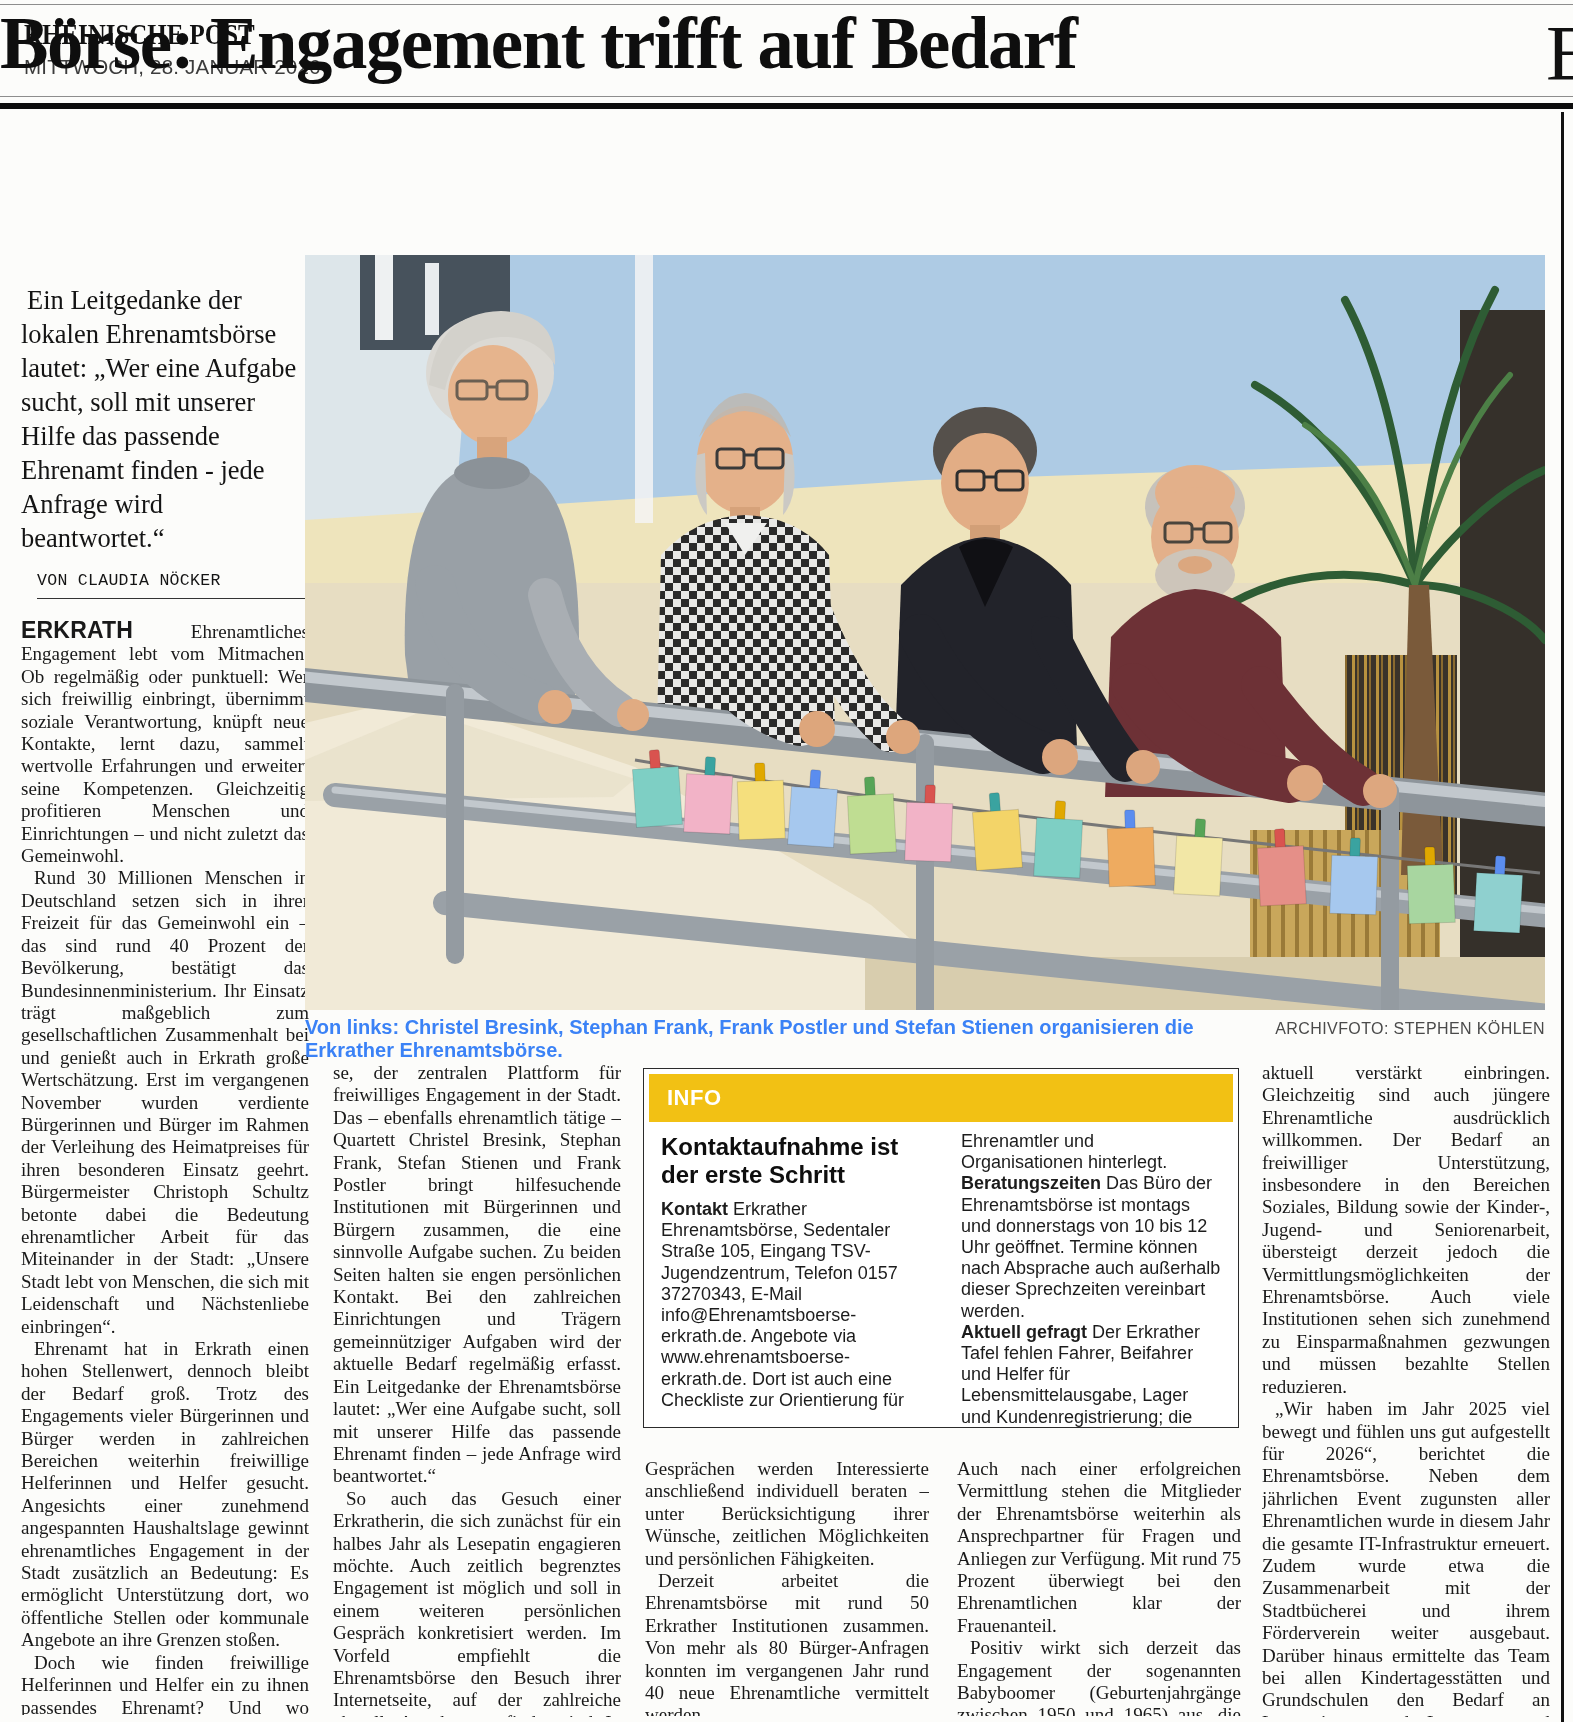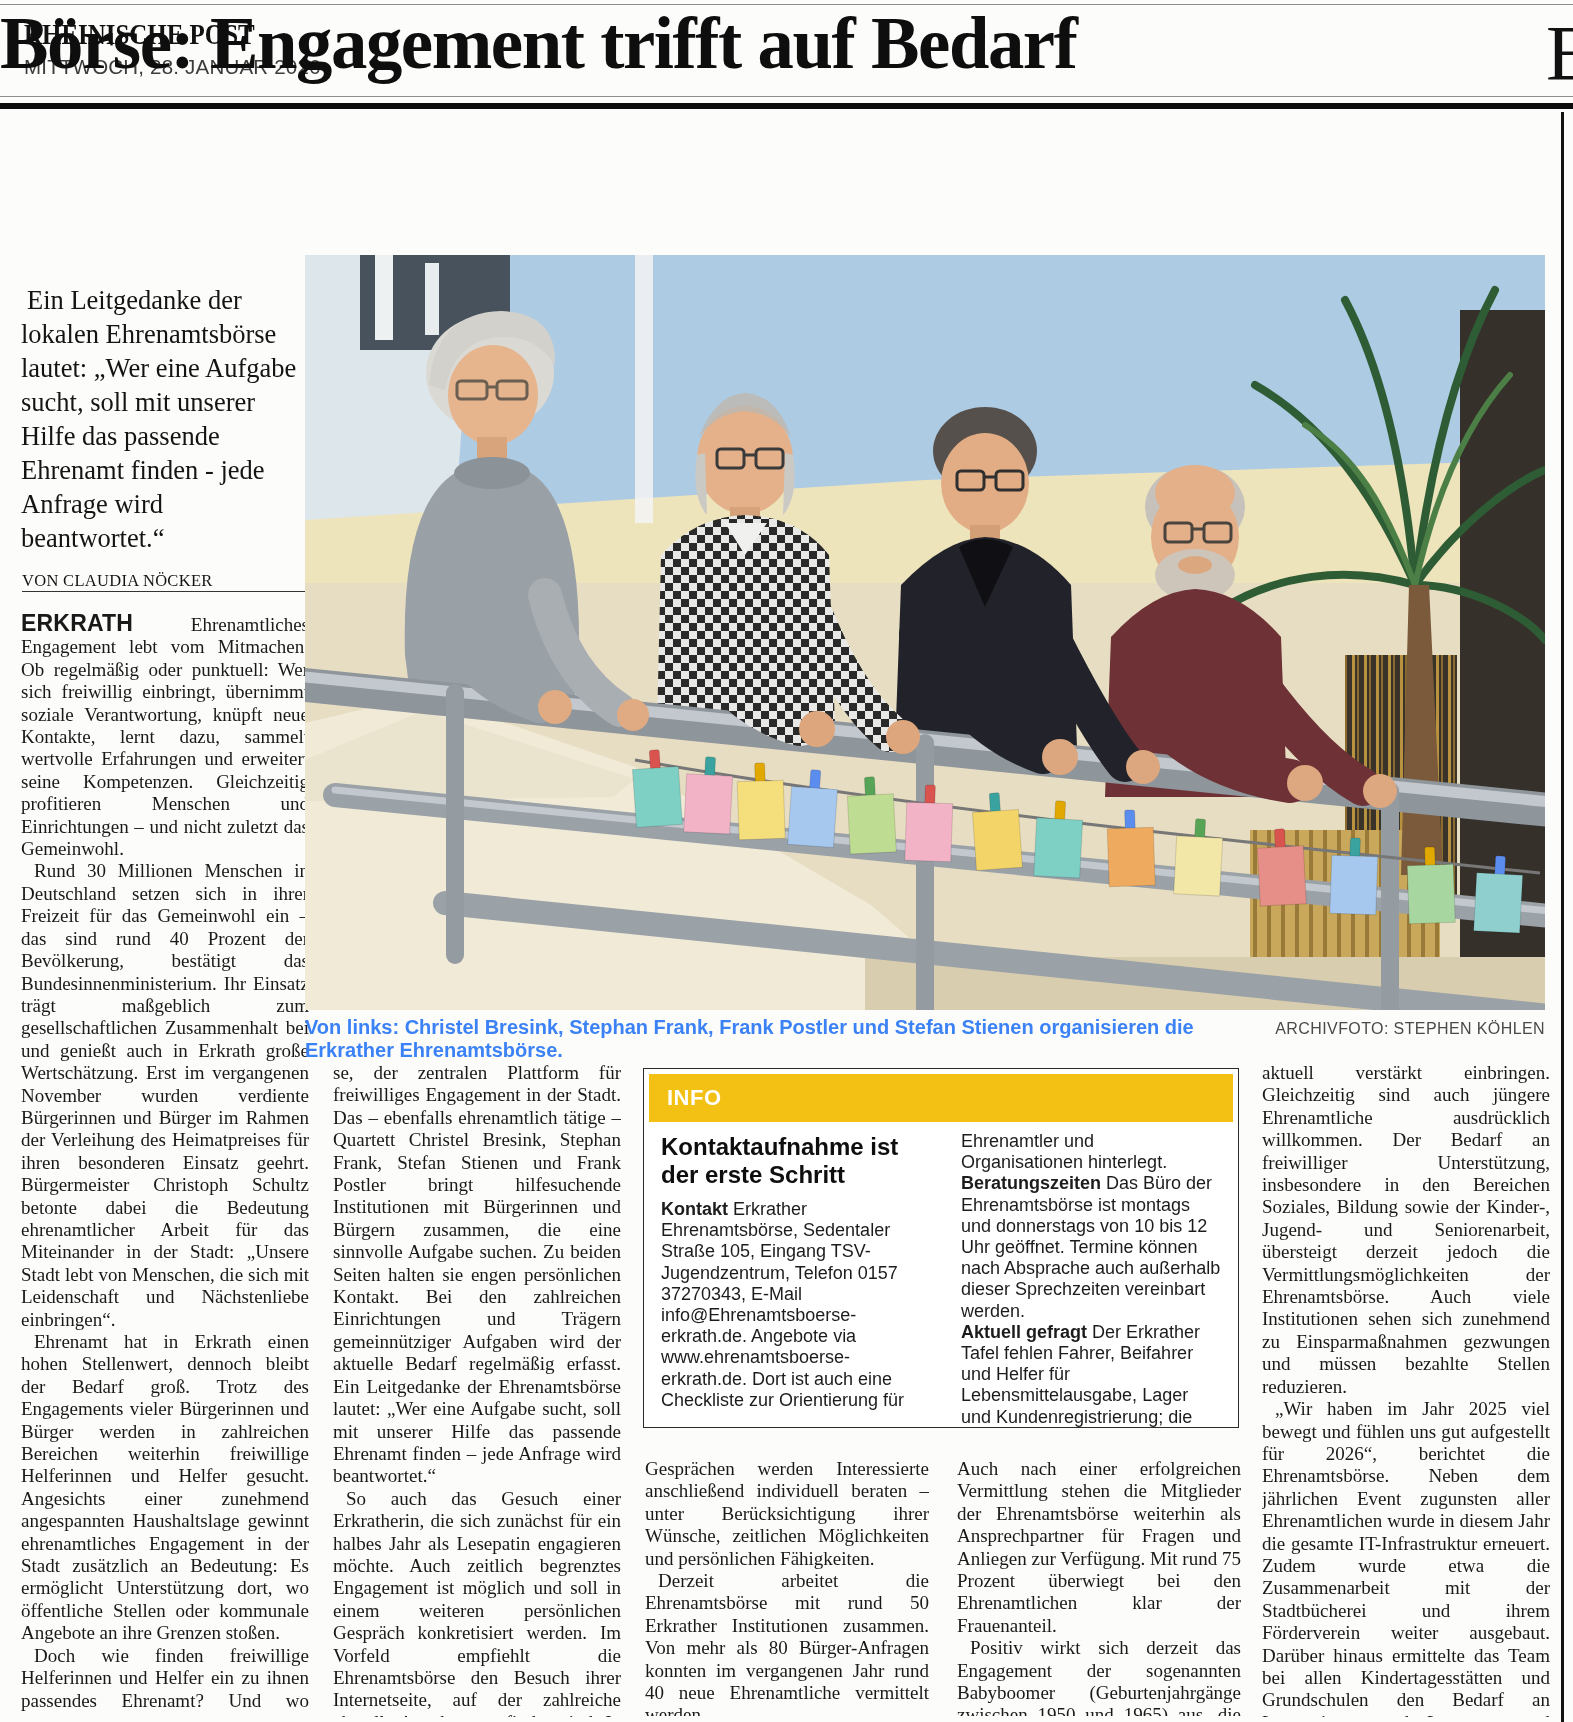--- a/index.html
+++ b/index.html
@@ -31,22 +31,22 @@
     white-space:nowrap;transform:scaleX(.97);transform-origin:left top;
   }
   .col{position:absolute;overflow:hidden;}
   .col1{left:21px;top:283px;width:288px;height:1432px;}
   .col2{left:333px;top:1062px;width:288px;height:655px;}
   .col3{left:645px;top:1458px;width:284px;height:258px;}
   .col4{left:957px;top:1458px;width:284px;height:258px;}
   .col5{left:1262px;top:1062px;width:288px;height:655px;}
   .lead-p{font-size:26.5px;line-height:34px;margin:0;color:#141414;text-indent:6px;}
   .byline{
-    font-family:Liberation Serif, serif;font-size:16.5px;color:#141414;letter-spacing:.3px;
-    border-bottom:1.5px solid #333;margin:16px 0 20px 1px;
+    font-family:Liberation Mono, monospace;font-size:16.5px;color:#141414;letter-spacing:.3px;
+    border-bottom:1.5px solid #333;padding-bottom:8px;margin:16px 0 20px 16px;
   }
   .news-col p{margin:0;font-size:19px;line-height:22.4px;text-align:justify;color:#191919;}
   .news-col p.ind{text-indent:13px;}
   .lead-in{font-family:"Liberation Sans",sans-serif;font-weight:700;font-size:23px;letter-spacing:.2px;}
   .photo{position:absolute;left:305px;top:255px;width:1240px;height:755px;margin:0;overflow:hidden;background:#e9dfc6;}
   .caption-row{
     position:absolute;left:305px;top:1016px;width:1240px;
     display:flex;justify-content:space-between;align-items:baseline;
   }
   .caption{font-family:"Liberation Sans",sans-serif;font-weight:700;font-size:20px;color:#3b82f6;}

